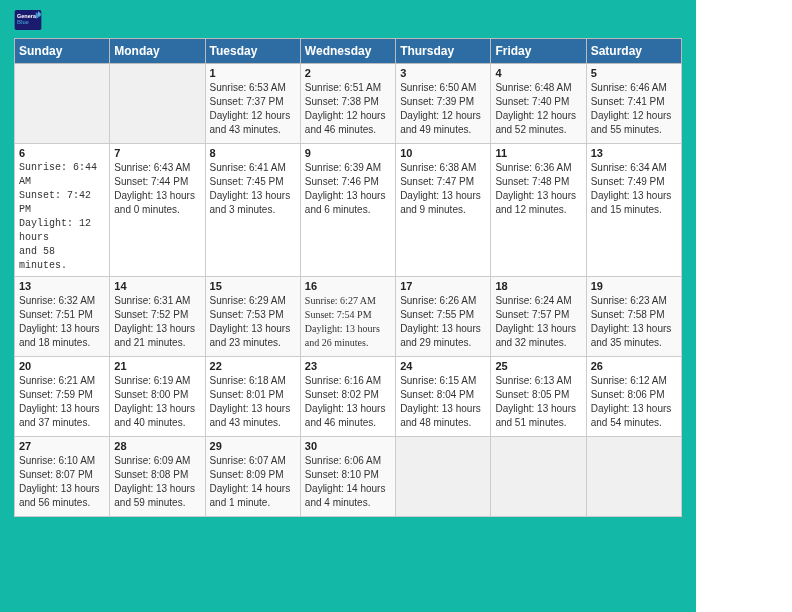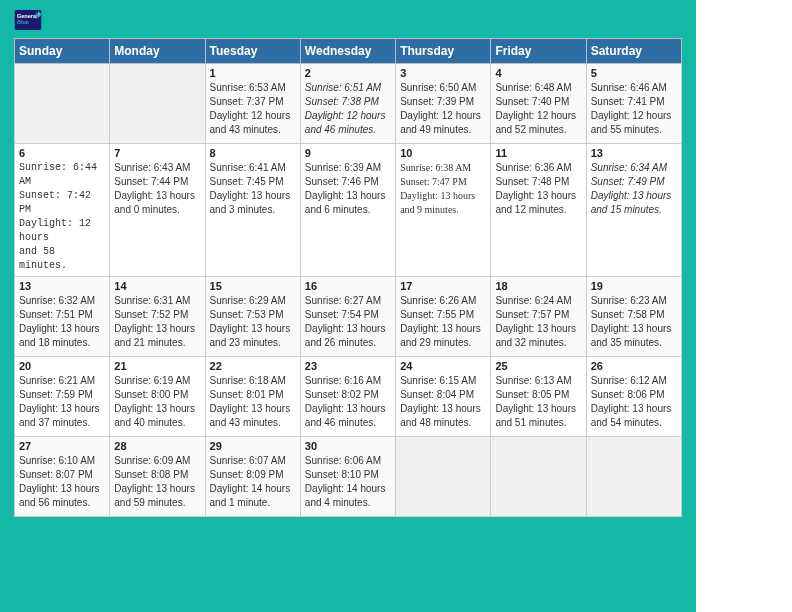--- a/index.html
+++ b/index.html
@@ -127,21 +127,21 @@
           <td class="empty-cell"></td>
           <td>
             <span class="day-num">1</span>
             <div class="day-info" style="white-space: pre-line;">Sunrise: 6:53 AM
 Sunset: 7:37 PM
 Daylight: 12 hours
 and 43 minutes.</div>
           </td>
           <td>
             <span class="day-num">2</span>
-            <div class="day-info" style="white-space: pre-line; font-style: italic;">Sunrise: 6:51 AM
+            <div class="day-info" style="white-space: pre-line;">Sunrise: 6:51 AM
 Sunset: 7:38 PM
 Daylight: 12 hours
 and 46 minutes.</div>
           </td>
           <td>
             <span class="day-num">3</span>
             <div class="day-info" style="white-space: pre-line;">Sunrise: 6:50 AM
 Sunset: 7:39 PM
 Daylight: 12 hours
 and 49 minutes.</div>
@@ -185,35 +185,35 @@
           </td>
           <td>
             <span class="day-num">9</span>
             <div class="day-info" style="white-space: pre-line;">Sunrise: 6:39 AM
 Sunset: 7:46 PM
 Daylight: 13 hours
 and 6 minutes.</div>
           </td>
           <td>
             <span class="day-num">10</span>
-            <div class="day-info" style="white-space: pre-line; font-family: Liberation Serif, serif;">Sunrise: 6:38 AM
+            <div class="day-info" style="white-space: pre-line;">Sunrise: 6:38 AM
 Sunset: 7:47 PM
 Daylight: 13 hours
 and 9 minutes.</div>
           </td>
           <td>
             <span class="day-num">11</span>
             <div class="day-info" style="white-space: pre-line;">Sunrise: 6:36 AM
 Sunset: 7:48 PM
 Daylight: 13 hours
 and 12 minutes.</div>
           </td>
           <td>
             <span class="day-num">13</span>
-            <div class="day-info" style="white-space: pre-line; font-style: italic;">Sunrise: 6:34 AM
+            <div class="day-info" style="white-space: pre-line;">Sunrise: 6:34 AM
 Sunset: 7:49 PM
 Daylight: 13 hours
 and 15 minutes.</div>
           </td>
         </tr>
         <tr>
           <td>
             <span class="day-num">13</span>
             <div class="day-info" style="white-space: pre-line;">Sunrise: 6:32 AM
 Sunset: 7:51 PM
@@ -229,21 +229,21 @@
           </td>
           <td>
             <span class="day-num">15</span>
             <div class="day-info" style="white-space: pre-line;">Sunrise: 6:29 AM
 Sunset: 7:53 PM
 Daylight: 13 hours
 and 23 minutes.</div>
           </td>
           <td>
             <span class="day-num">16</span>
-            <div class="day-info" style="white-space: pre-line;">Sunrise: 6:27 AM
+            <div class="day-info" style="white-space: pre-line; font-family: Liberation Serif, serif;">Sunrise: 6:27 AM
 Sunset: 7:54 PM
 Daylight: 13 hours
 and 26 minutes.</div>
           </td>
           <td>
             <span class="day-num">17</span>
             <div class="day-info" style="white-space: pre-line;">Sunrise: 6:26 AM
 Sunset: 7:55 PM
 Daylight: 13 hours
 and 29 minutes.</div>

